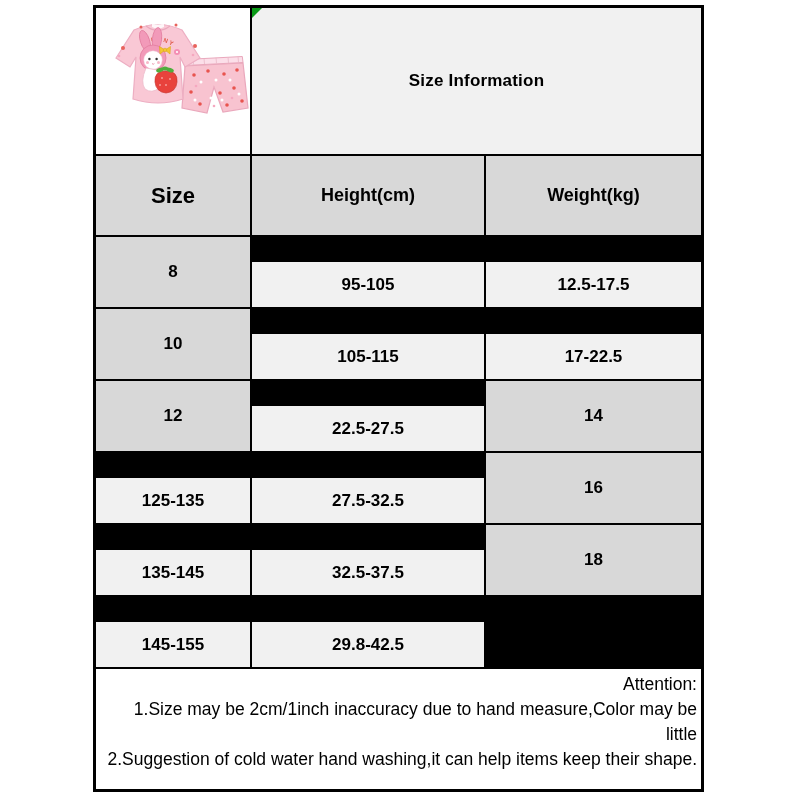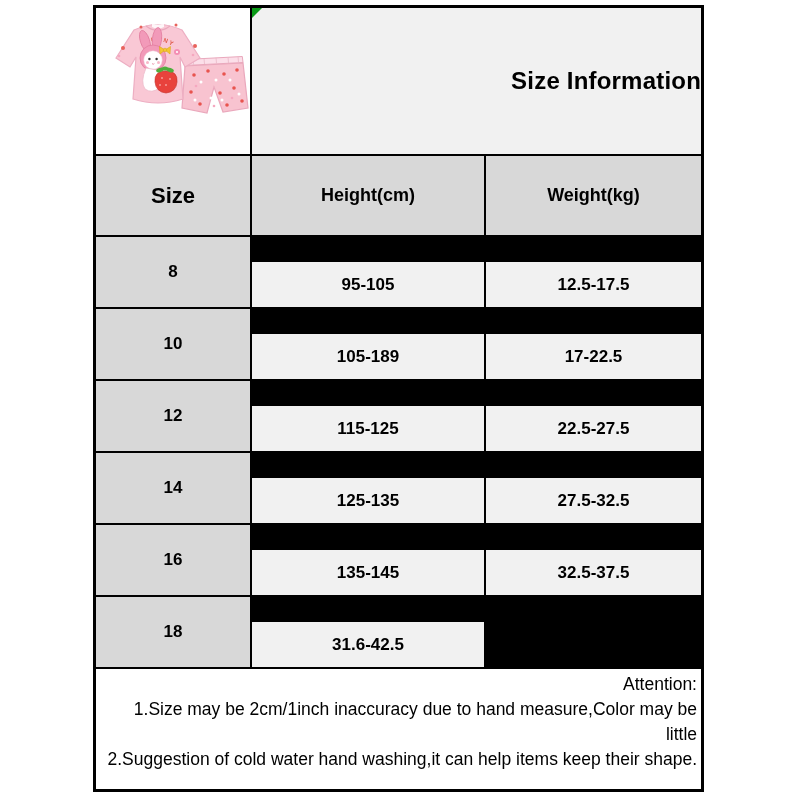--- a/index.html
+++ b/index.html
@@ -20,21 +20,21 @@
   .cell{
     display:flex;align-items:center;justify-content:center;
     text-align:center;
   }
   .img-cell{background:#ffffff;overflow:hidden;}
   .img-cell svg{width:100%;height:100%;display:block;}
   .info-cell{
     grid-column:2 / 4;
     background:var(--cell-light,#f1f1f1);
     position:relative;
-    font-weight:bold;font-size:24px;letter-spacing:0.2px;justify-content:flex-end;
+    font-weight:bold;font-size:17px;letter-spacing:0.2px;
   }
   .corner-tri{
     position:absolute;top:0;left:0;width:0;height:0;
     border-top:10px solid var(--triangle-green,#0a9a17);
     border-right:10px solid transparent;
   }
   .head{
     background:var(--header-gray,#d8d8d8);
     font-weight:bold;font-size:18px;
   }
@@ -169,32 +169,32 @@
   </div>
 
   <div class="cell head size-head">Size</div>
   <div class="cell head">Height(cm)</div>
   <div class="cell head">Weight(kg)</div>
 
   <div class="cell size-col">8</div>
     <div class="cell data-cell">95-105</div>
     <div class="cell data-cell">12.5-17.5</div>
     <div class="cell size-col">10</div>
-    <div class="cell data-cell">105-189</div>
+    <div class="cell data-cell">105-115</div>
     <div class="cell data-cell">17-22.5</div>
     <div class="cell size-col">12</div>
-    <div class="cell data-cell">115-125</div>
     <div class="cell data-cell">22.5-27.5</div>
     <div class="cell size-col">14</div>
     <div class="cell data-cell">125-135</div>
     <div class="cell data-cell">27.5-32.5</div>
     <div class="cell size-col">16</div>
     <div class="cell data-cell">135-145</div>
     <div class="cell data-cell">32.5-37.5</div>
     <div class="cell size-col">18</div>
-    <div class="cell data-cell">31.6-42.5</div>
+    <div class="cell data-cell">145-155</div>
+    <div class="cell data-cell">29.8-42.5</div>
     <div class="cell attention-cell" id="attention-cell">
     <div>Attention:</div>
     <div>1.Size may be 2cm/1inch inaccuracy due to hand measure,Color may be little</div>
     <div>2.Suggestion of cold water hand washing,it can help items keep their shape.</div>
   </div>
 
 </div>
 
 </body></html>

